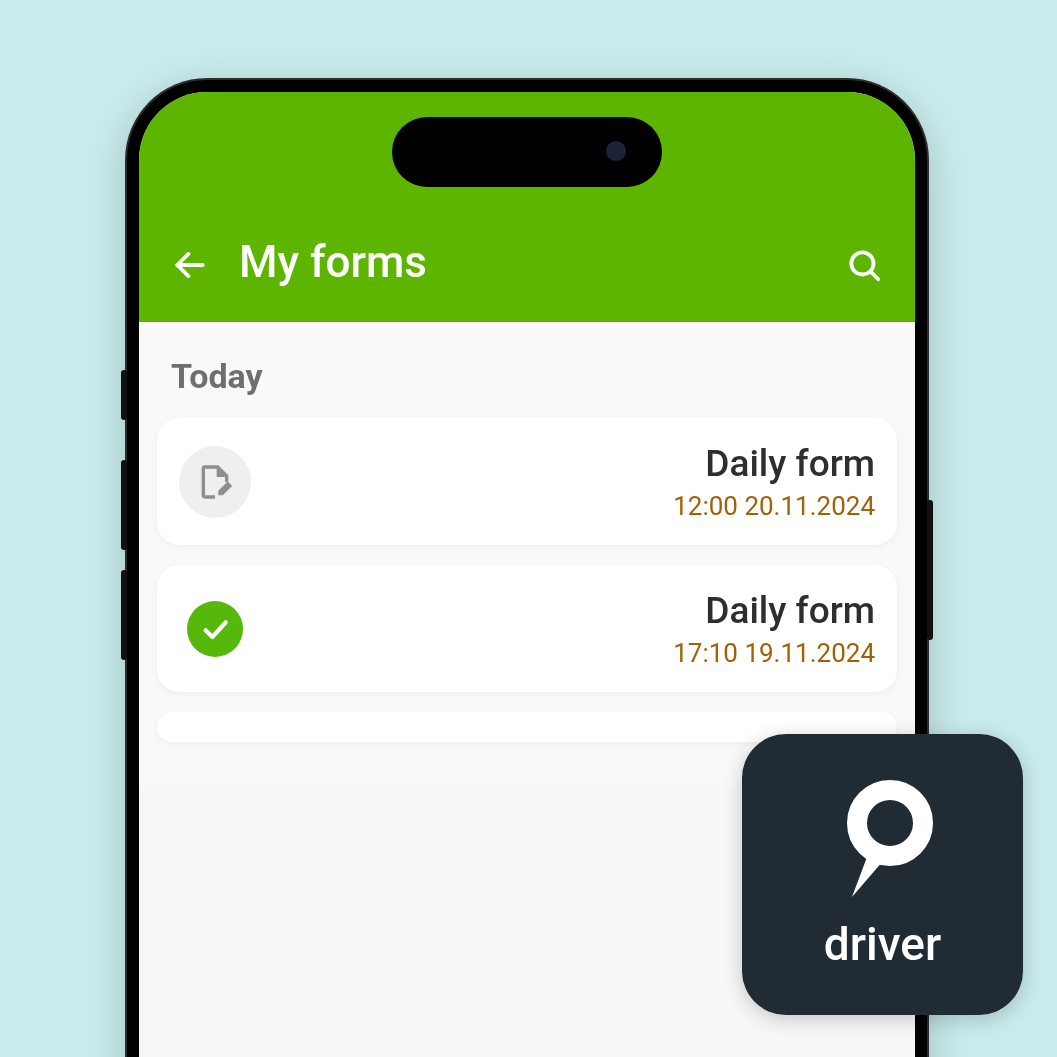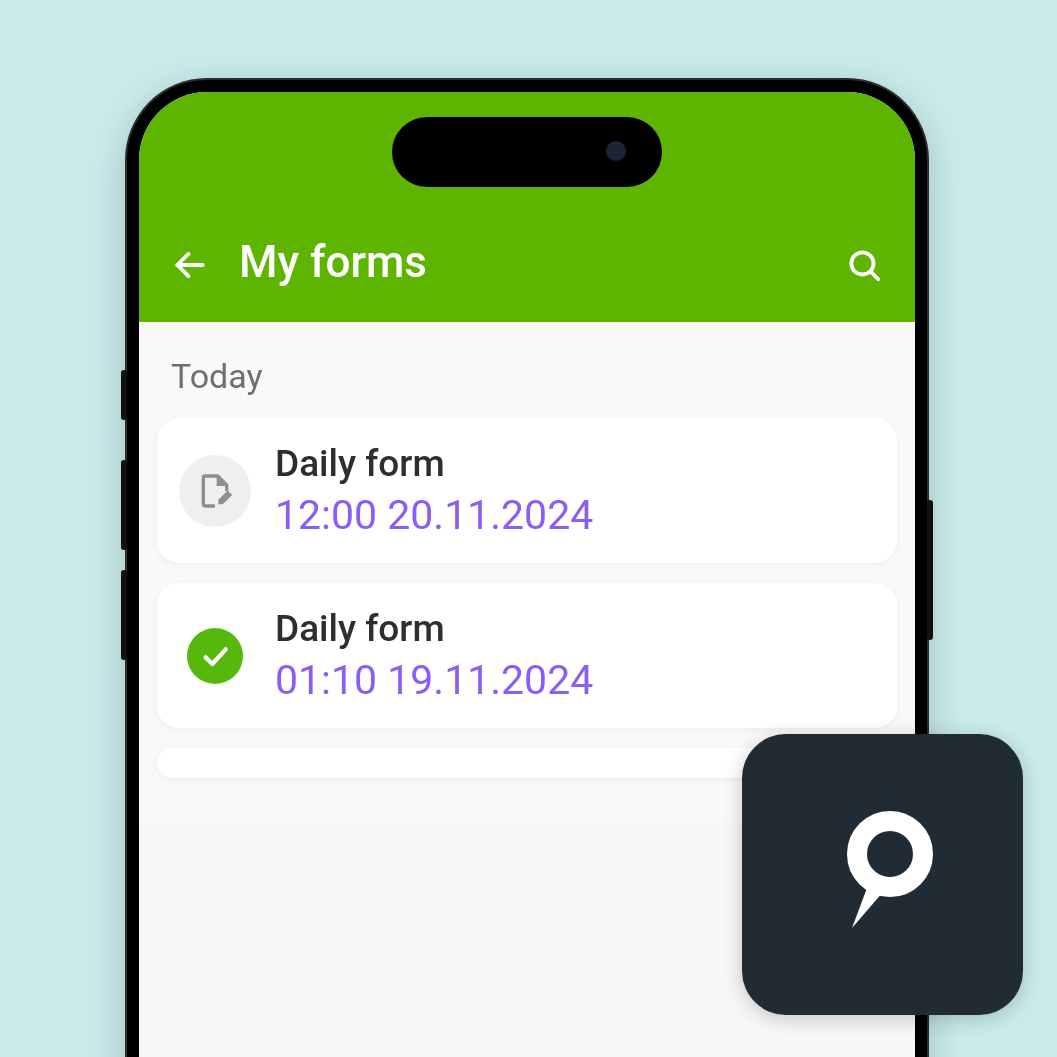--- a/index.html
+++ b/index.html
@@ -101,33 +101,34 @@
     }
 
     
     .content {
       padding: 24px 18px;
       background: #f9f9f9;
     }
     .section-head {
       font-size: 34px;
       color: #6f6f6f;
-      font-weight: 400;
+      font-weight: 700;
       padding: 10px 14px 22px;
     }
     .card {
       background: #fff;
       border-radius: 22px;
       padding: 24px 22px;
       display: flex;
       align-items: center;
-      gap: 24px;
+      gap: 40px;
       margin-bottom: 20px;
       box-shadow: 0 2px 6px rgba(0,0,0,.05);
       cursor: pointer;
+      text-align: right;
     }
     .card-icon {
       width: 72px;
       height: 72px;
       border-radius: 50%;
       display: flex;
       align-items: center;
       justify-content: center;
       flex-shrink: 0;
     }
@@ -141,22 +142,22 @@
       display:flex;align-items:center;justify-content:center;
     }
     .card-body { flex: 1; }
     .card-title {
       font-size: 37px;
       color: #2e2e2e;
       font-weight: 500;
       margin-bottom: 6px;
     }
     .card-sub {
-      font-size: 41px;
-      color: #8b5cf6;
+      font-size: 26px;
+      color: #a16207;
     }
 
     
     .driver-badge {
       position: absolute;
       right: 34px;
       top: 734px;
       width: 281px;
       height: 281px;
       background: #212b33;
@@ -229,29 +230,30 @@
       <div class="card">
         <div class="card-icon icon-green-wrap">
           <div class="icon-green">
             <svg width="32" height="32" viewBox="0 0 24 24" fill="none" stroke="#fff" stroke-width="3.2" stroke-linecap="round" stroke-linejoin="round">
                 <polyline points="5 13 10 18 20 7"></polyline>
               </svg>
           </div>
         </div>
         <div class="card-body">
           <div class="card-title">Daily form</div>
-          <div class="card-sub">01:10 19.11.2024</div>
+          <div class="card-sub">17:10 19.11.2024</div>
         </div>
       </div>
 
       <div class="card" style="height:30px;padding:0;"></div>
     </div>
   </div>
 </div>
 
 <div class="driver-badge">
   <div class="driver-logo">
     <svg width="110" height="130" viewBox="0 0 110 130">
       <circle cx="62" cy="44" r="33" fill="none" stroke="#fff" stroke-width="20"></circle>
       <path d="M 42 70 L 24 118 L 55 82 Z" fill="#fff"></path>
     </svg>
   </div>
+  <div class="driver-label">driver</div>
 </div>
 
 </body></html>

